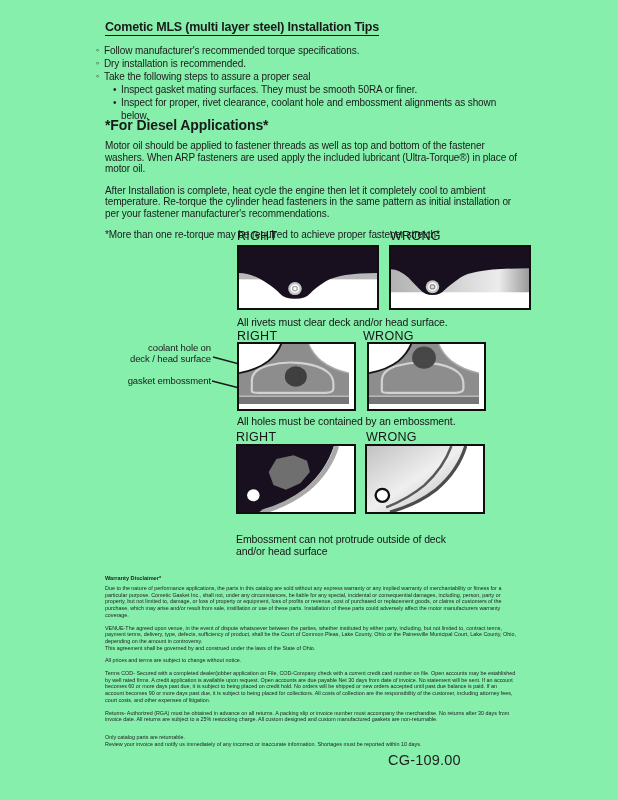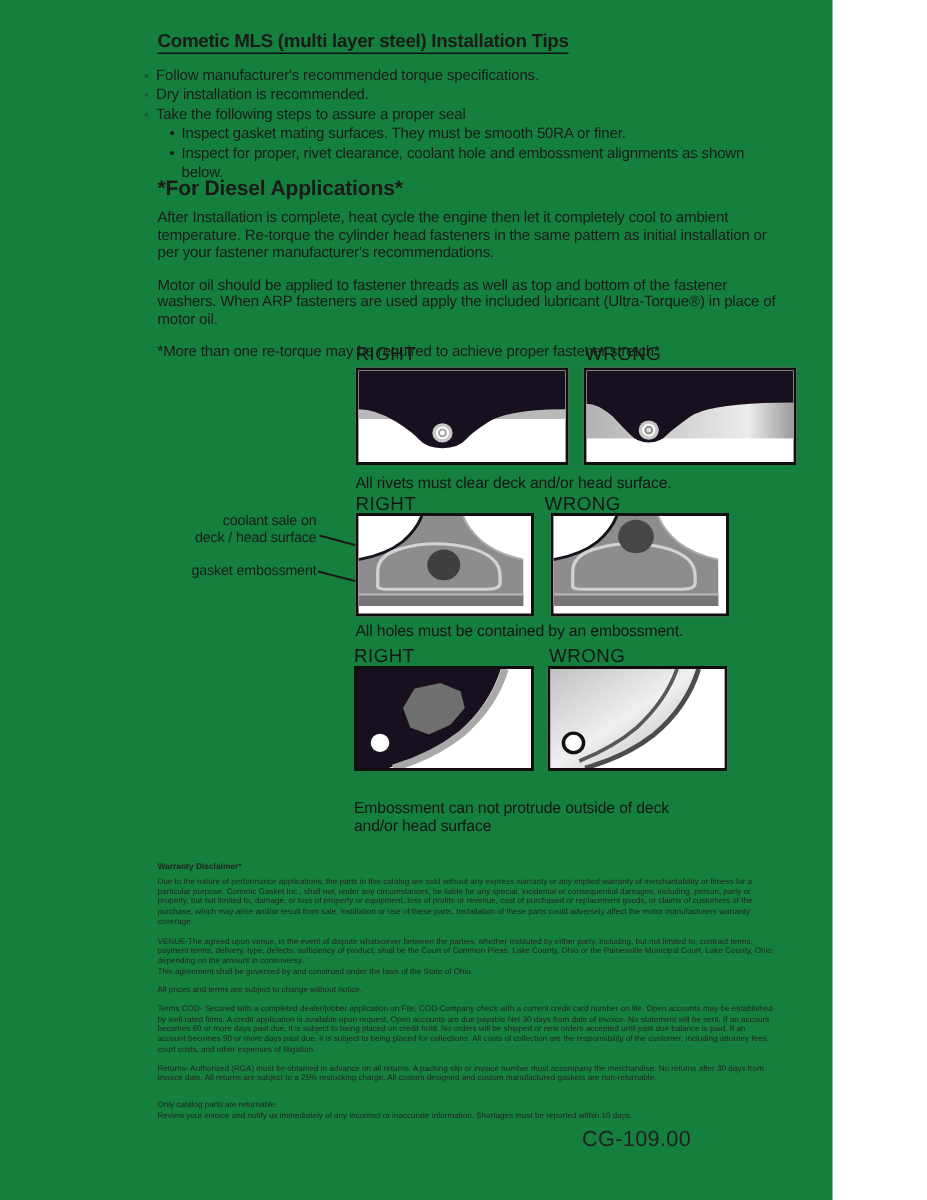--- a/index.html
+++ b/index.html
@@ -1,21 +1,21 @@
 <!DOCTYPE html>
 <html><head>
 <meta charset="utf-8">
 <style>
   html,body{margin:0;padding:0;}
   body{
     width:618px;height:800px;background:#ffffff;
     font-family:"Liberation Sans","DejaVu Sans",sans-serif;
     color:#1a1a1a;-webkit-font-smoothing:antialiased;
   }
-  .page{position:relative;width:555px;height:800px;background:#15803d;overflow:hidden;}
+  .page{position:relative;width:618px;height:800px;background:#86efac;overflow:hidden;}
 
   
   .title{
     position:absolute;left:105px;top:20px;
     font-size:12.5px;font-weight:bold;letter-spacing:-0.2px;
     border-bottom:1.6px solid #101010;padding-bottom:1px;
   }
 
   
   .intro{position:absolute;left:96px;top:44px;width:430px;font-size:10px;line-height:13px;letter-spacing:-0.1px;}
@@ -104,22 +104,22 @@
       <span>Inspect gasket mating surfaces.  They must be smooth 50RA or finer.</span>
     </div>
     <div class="li sub">
       <span class="marker">•</span>
       <span>Inspect for proper, rivet clearance, coolant hole and embossment alignments as shown below.</span>
     </div>
   </div>
 
   <div class="diesel">
     <h2>*For Diesel Applications*</h2>
+    <p class="body-text">Motor oil should be applied to fastener threads as well as top and bottom of the fastener washers. When ARP fasteners are used apply the included lubricant (Ultra-Torque®) in place of motor oil.</p>
     <p class="body-text">After Installation is complete, heat cycle the engine then let it completely cool to ambient temperature. Re-torque the cylinder head fasteners in the same pattern as initial installation or per your fastener manufacturer's recommendations.</p>
-    <p class="body-text">Motor oil should be applied to fastener threads as well as top and bottom of the fastener washers. When ARP fasteners are used apply the included lubricant (Ultra-Torque®) in place of motor oil.</p>
     <p class="body-text">*More than one re-torque may be required to achieve proper fastener stretch*</p>
   </div>
 
   <div class="d1">
     <div class="labels">
       <div class="lw dlabel">RIGHT</div>
       <div class="gap"></div>
       <div class="lw dlabel wrong-l">WRONG</div>
     </div>
     <div class="panels">
@@ -150,21 +150,21 @@
           <circle cx="43" cy="43" r="7" fill="#c6c6c6"></circle>
           <circle cx="43" cy="43" r="4.6" fill="#ffffff"></circle>
           <circle cx="43" cy="43" r="2.4" fill="#e0e0e0" stroke="#8f8f8f" stroke-width="1.4"></circle>
         </svg>
       </div>
     </div>
     <div class="caption">All rivets must clear deck and/or head surface.</div>
   </div>
 
   <div class="d2">
-    <div class="callout co1">coolant sale on
+    <div class="callout co1">coolant hole on
 deck / head surface</div>
     <div class="callout co2">gasket embossment</div>
     <svg class="lines" width="395" height="100" viewBox="0 0 395 100">
       <line x1="108" y1="28" x2="190" y2="50" stroke="#1a1a1a" stroke-width="1.3"></line>
       <line x1="107" y1="52" x2="150" y2="63" stroke="#1a1a1a" stroke-width="1.3"></line>
     </svg>
     <div class="dlabel lab-right">RIGHT</div>
     <div class="dlabel lab-wrong">WRONG</div>
     <div class="panel p-right">
       <svg width="110" height="60" viewBox="0 0 120 70" preserveAspectRatio="none">

